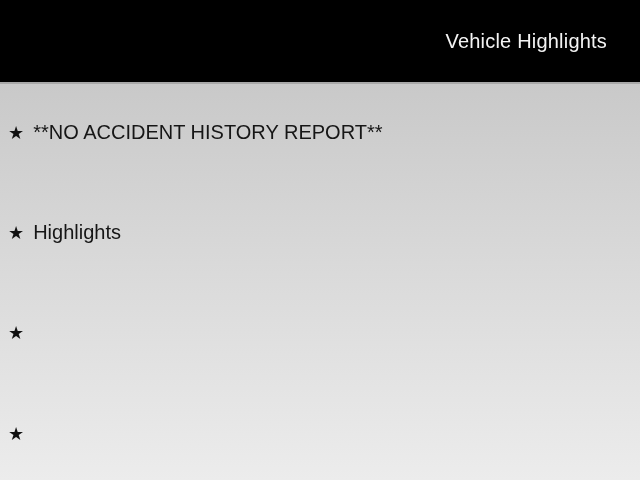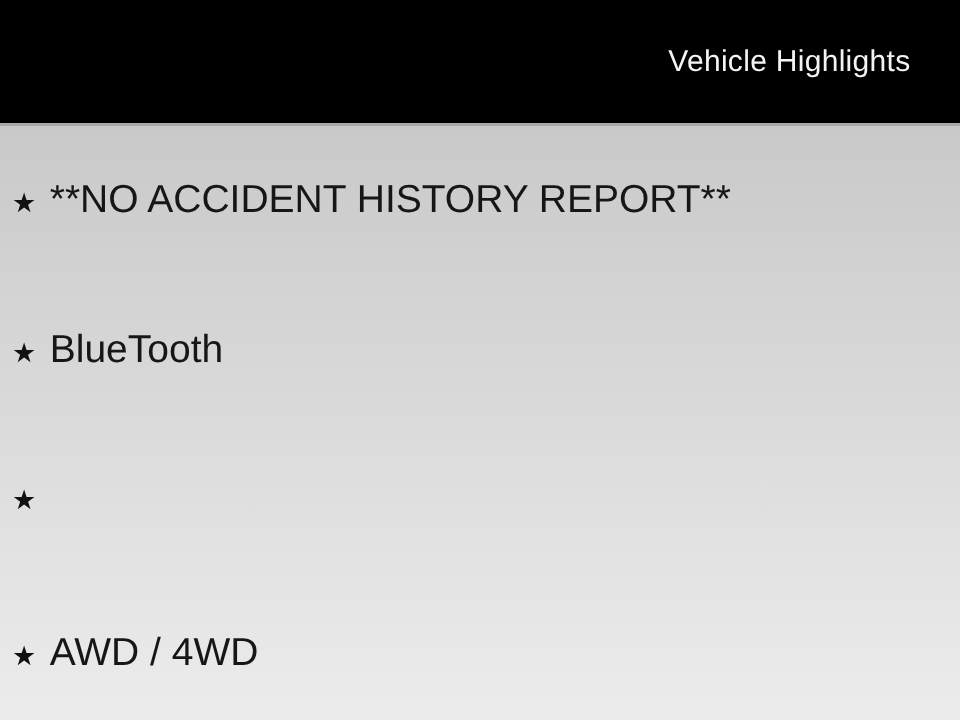--- a/index.html
+++ b/index.html
@@ -59,21 +59,21 @@
   .row-1 { top: 36px; }
   .row-2 { top: 136px; }
   .row-3 { top: 237px; }
   .row-4 { top: 338px; }
   .star {
     font-size: 18px;
     color: #111111;
     line-height: 24px;
   }
   .label {
-    font-size: 26px;
+    font-size: 20px;
     color: #161616;
     line-height: 24px;
   }
 </style>
 </head>
 <body>
 
 <div class="slide">
 
   <div class="header">
@@ -82,27 +82,26 @@
 
   <div class="content">
 
     <div class="highlight-row row-1">
       <span class="star">★</span>
       <span class="label">**NO ACCIDENT HISTORY REPORT**</span>
     </div>
 
     <div class="highlight-row row-2">
       <span class="star">★</span>
-      <span class="label">BlueTooth</span>
+      <span class="label">Highlights</span>
     </div>
 
     <div class="highlight-row row-3">
       <span class="star">★</span>
     </div>
 
     <div class="highlight-row row-4">
       <span class="star">★</span>
-      <span class="label">AWD / 4WD</span>
     </div>
 
   </div>
 
 </div>
 
 </body></html>

